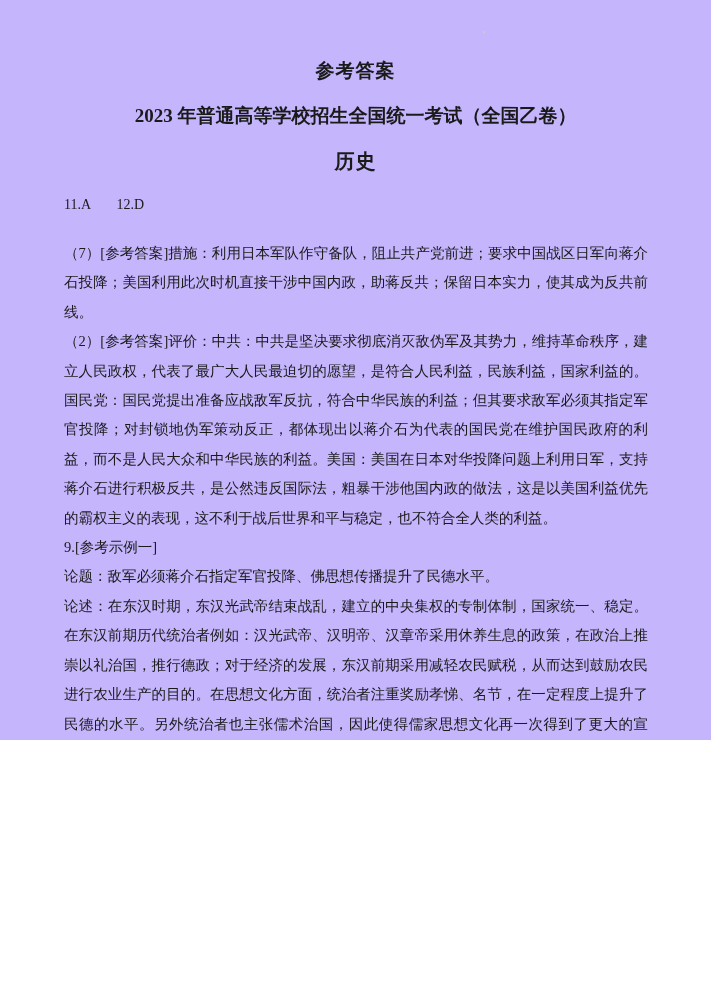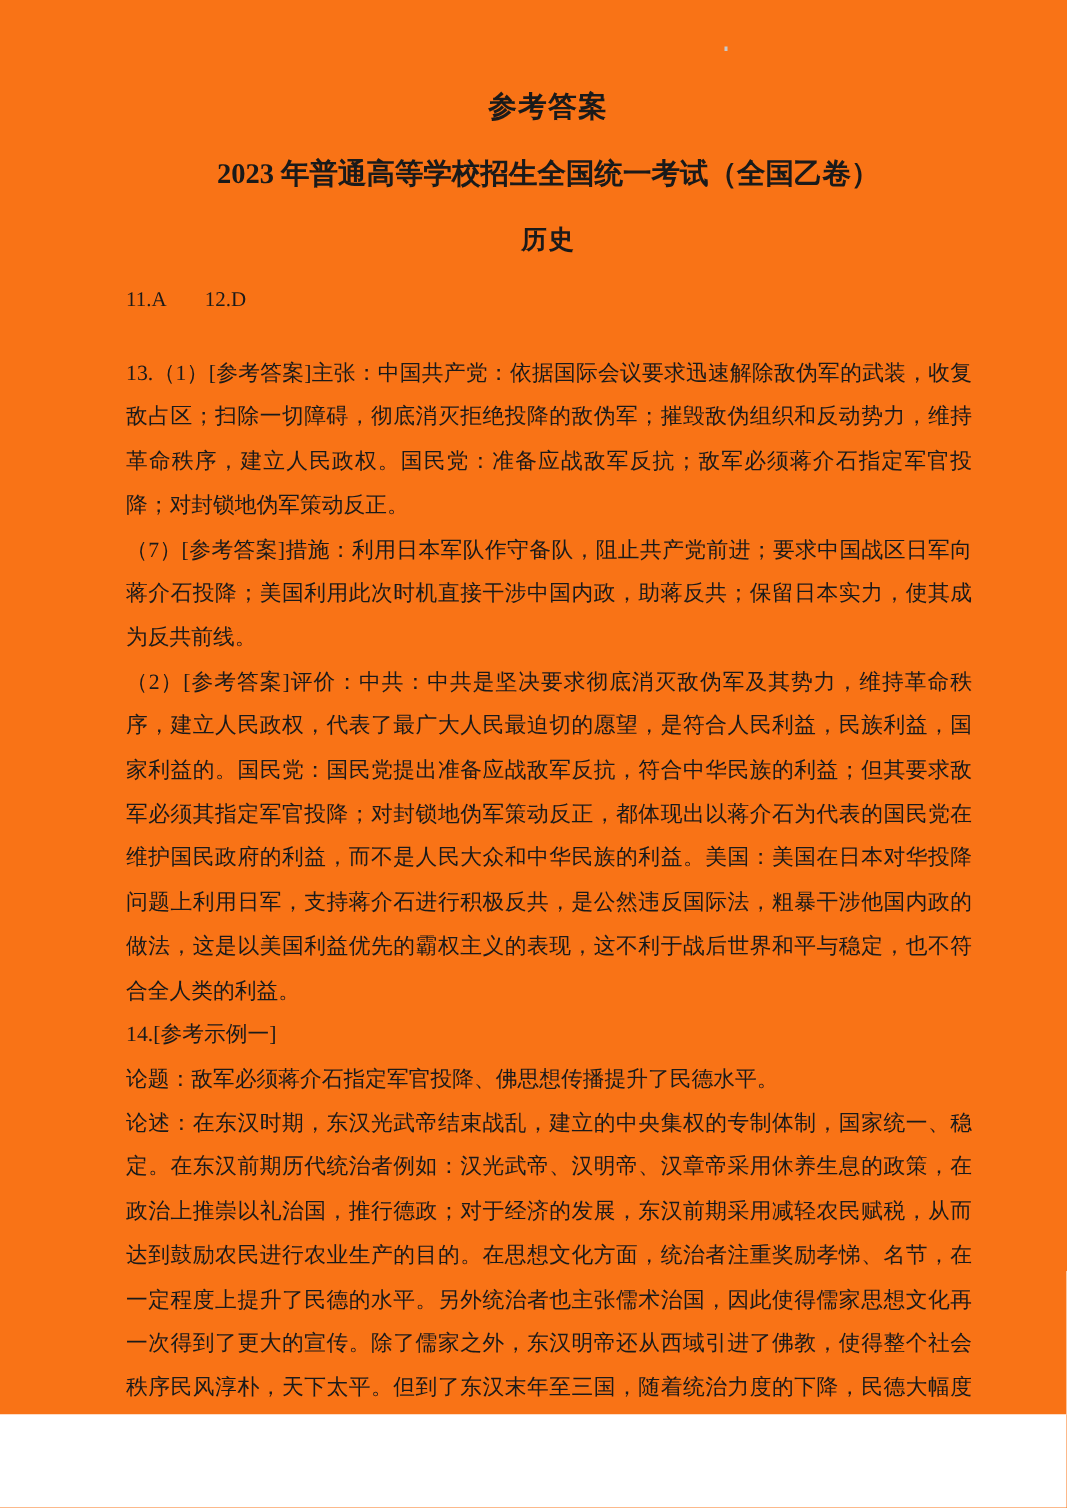--- a/index.html
+++ b/index.html
@@ -4,41 +4,40 @@
 <style>
   * { box-sizing: border-box; margin: 0; padding: 0; }
   html, body { background: #ffffff; }
   body {
     font-family: "Liberation Serif", "DejaVu Serif", serif;
     color: #1a1a1a;
   }
   .page {
     position: relative;
     width: 711px;
-    height: 943px;
+    height: 740px;
     margin: 0 auto;
-    background: #f97316;
+    background: #c4b5fd;
     overflow: hidden;
-    padding-left: 20px;
   }
   .titles { text-align: center; }
   .title-main {
     margin-top: 58px;
     font-size: 19px;
     font-weight: bold;
     letter-spacing: 1px;
   }
   .title-exam {
     margin-top: 19px;
     font-size: 19px;
     font-weight: bold;
   }
   .title-subject {
     margin-top: 19px;
-    font-size: 17px;
+    font-size: 20px;
     font-weight: bold;
     letter-spacing: 1px;
   }
   .answer-key {
     margin: 22px 0 0 64px;
     font-size: 14px;
   }
   .answer-row { line-height: 16px; }
   .answer-row + .answer-row { margin-top: 9px; font-weight: bold; }
   .answer-item {
@@ -88,24 +87,23 @@
   </div>
 
   <div class="answer-key">
     <div class="answer-row">
       <span class="answer-item">11.A</span>
       <span class="answer-item">12.D</span>
     </div>
   </div>
 
   <div class="content">
-    <p>13.（1）[参考答案]主张：中国共产党：依据国际会议要求迅速解除敌伪军的武装，收复敌占区；扫除一切障碍，彻底消灭拒绝投降的敌伪军；摧毁敌伪组织和反动势力，维持革命秩序，建立人民政权。国民党：准备应战敌军反抗；敌军必须蒋介石指定军官投降；对封锁地伪军策动反正。</p>
     <p>（7）[参考答案]措施：利用日本军队作守备队，阻止共产党前进；要求中国战区日军向蒋介石投降；美国利用此次时机直接干涉中国内政，助蒋反共；保留日本实力，使其成为反共前线。</p>
     <p>（2）[参考答案]评价：中共：中共是坚决要求彻底消灭敌伪军及其势力，维持革命秩序，建立人民政权，代表了最广大人民最迫切的愿望，是符合人民利益，民族利益，国家利益的。国民党：国民党提出准备应战敌军反抗，符合中华民族的利益；但其要求敌军必须其指定军官投降；对封锁地伪军策动反正，都体现出以蒋介石为代表的国民党在维护国民政府的利益，而不是人民大众和中华民族的利益。美国：美国在日本对华投降问题上利用日军，支持蒋介石进行积极反共，是公然违反国际法，粗暴干涉他国内政的做法，这是以美国利益优先的霸权主义的表现，这不利于战后世界和平与稳定，也不符合全人类的利益。</p>
-    <p>14.[参考示例一]</p>
+    <p>9.[参考示例一]</p>
     <p>论题：敌军必须蒋介石指定军官投降、佛思想传播提升了民德水平。</p>
     <p>论述：在东汉时期，东汉光武帝结束战乱，建立的中央集权的专制体制，国家统一、稳定。在东汉前期历代统治者例如：汉光武帝、汉明帝、汉章帝采用休养生息的政策，在政治上推崇以礼治国，推行德政；对于经济的发展，东汉前期采用减轻农民赋税，从而达到鼓励农民进行农业生产的目的。在思想文化方面，统治者注重奖励孝悌、名节，在一定程度上提升了民德的水平。另外统治者也主张儒术治国，因此使得儒家思想文化再一次得到了更大的宣传。除了儒家之外，东汉明帝还从西域引进了佛教，使得整个社会秩序民风淳朴，天下太平。但到了东汉末年至三国，随着统治力度的下降，民德大幅度下降。由此可见，合理的治国政策以及稳定、清明的社会环境有助于民德的提升和营造社会和谐的氛围。</p>
     <p>[收复敌占区]</p>
 
   </div>
 
   <div class="footer">第1页/共 4页</div>
 
 </div>
 

